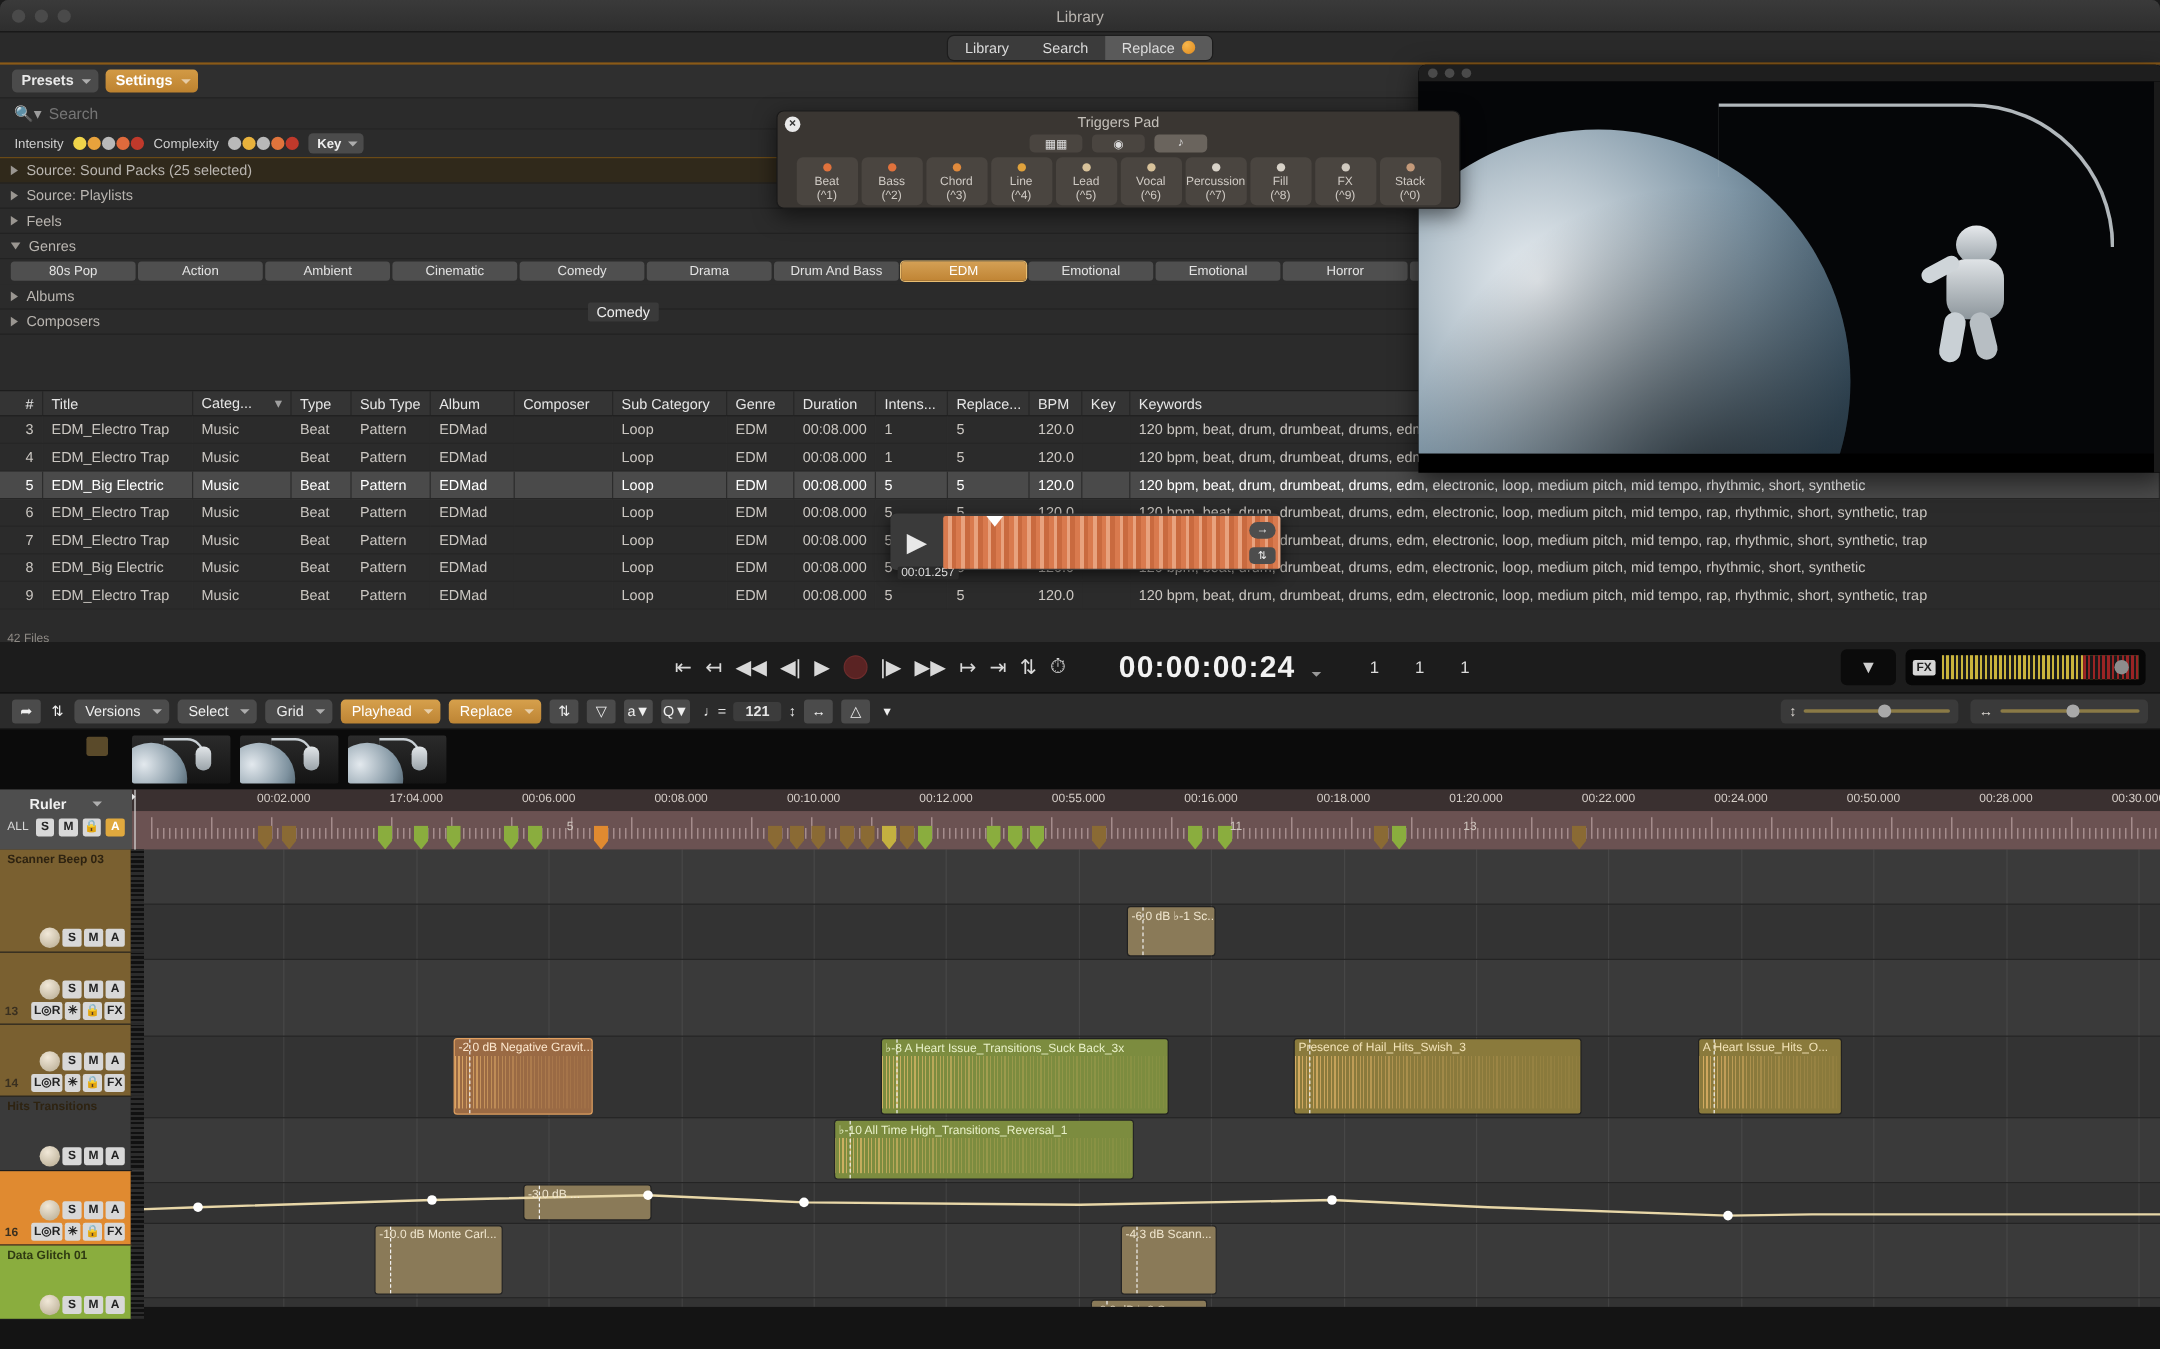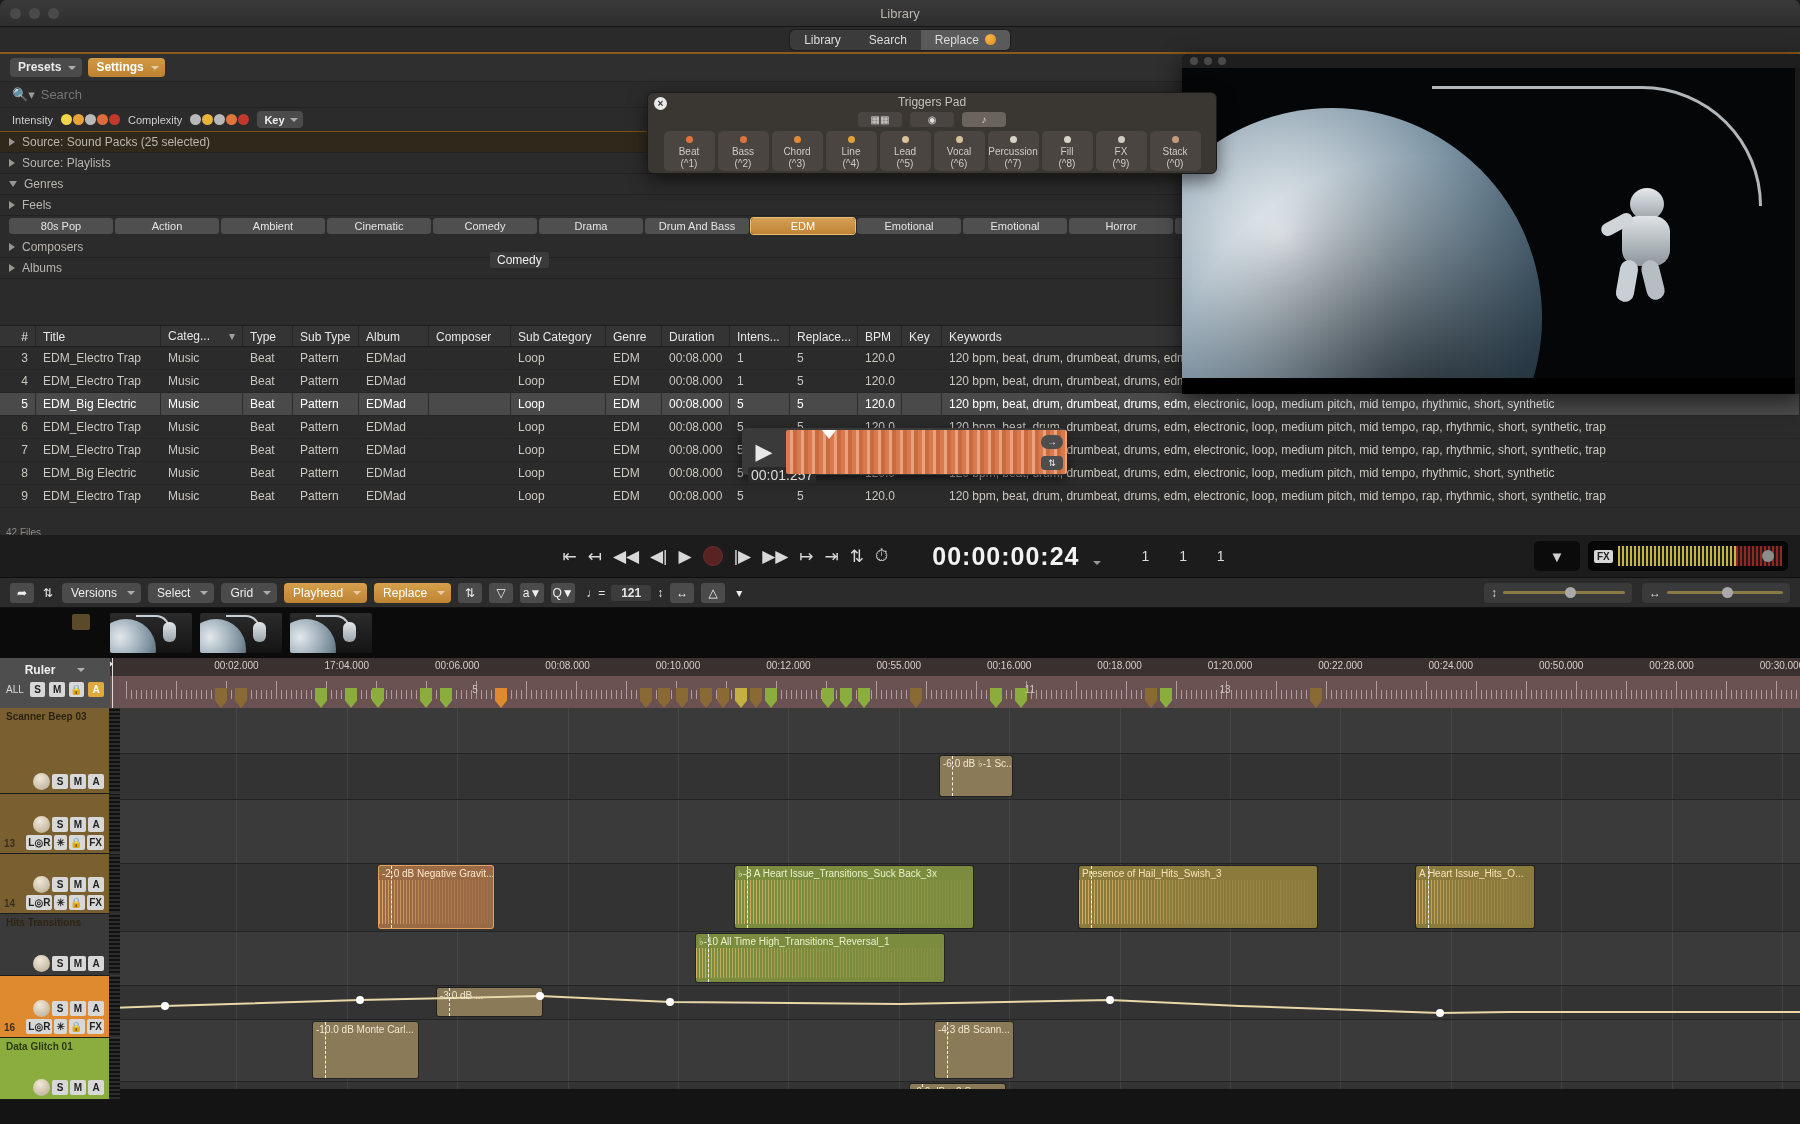--- a/index.html
+++ b/index.html
@@ -154,21 +154,21 @@
     background:#b7bec3; transform:rotate(-14deg);}
   .vid-right-edge{ position:absolute; right:0; top:14px; bottom:0; width:7px; background:#1a1a1a; }
 
   
   #wave-popup{
     position:absolute; left:742px; top:428px; width:325px; height:47px; z-index:45;
     background:#3a3a3a; border-radius:5px; display:flex; align-items:center;
     box-shadow:0 4px 12px rgba(0,0,0,.6);
   }
   .wp-play{ width:44px; text-align:center; color:#e8e8e8; font-size:22px; }
-  .wp-time{ position:absolute; left:6px; bottom:-8px; font-size:14px; background:#2a2a2a;
+  .wp-time{ position:absolute; left:6px; bottom:-8px; font-size:10px; background:#2a2a2a;
     color:#dcdcdc; padding:0 3px; border-radius:2px; }
   .wp-wave{ position:relative; flex:1; height:44px; overflow:hidden; border-radius:2px;
     background:repeating-linear-gradient(90deg,#d97a4e 0px,#d97a4e 4px,#e8a27e 4px,#e8a27e 7px,#c96a3f 7px,#c96a3f 11px); }
   .wp-marker{ position:absolute; left:36px; top:0; width:0;height:0;
     border-left:7px solid transparent;border-right:7px solid transparent;border-top:9px solid #fff; }
   .wp-pill{ position:absolute; right:4px; top:5px; width:22px;height:14px;border-radius:7px;
     background:#4d4d4d; color:#eee; font-size:10px; text-align:center; line-height:14px; }
   .wp-pill2{ position:absolute; right:4px; bottom:4px; width:22px;height:14px;border-radius:4px;
     background:#4d4d4d; color:#eee; font-size:9px; text-align:center; line-height:14px; }
 
@@ -342,51 +342,51 @@
 
   <div class="disc-row src-pack">
     <span class="tri"></span>
     <span>Source: Sound Packs (25 selected)</span>
   </div>
   <div class="disc-row">
     <span class="tri"></span>
     <span>Source: Playlists</span>
   </div>
   <div class="disc-row">
+    <span class="tri"></span>
+    <span>Feels</span>
+  </div>
+  <div class="disc-row">
     <span class="tri down"></span>
     <span>Genres</span>
-  </div>
-  <div class="disc-row">
-    <span class="tri"></span>
-    <span>Feels</span>
   </div>
 
   <div class="genre-grid" id="genre-grid">
       <div class="genre-btn">80s Pop</div>
       <div class="genre-btn">Action</div>
       <div class="genre-btn">Ambient</div>
       <div class="genre-btn">Cinematic</div>
       <div class="genre-btn">Comedy</div>
       <div class="genre-btn">Drama</div>
       <div class="genre-btn">Drum And Bass</div>
       <div class="genre-btn sel">EDM</div>
       <div class="genre-btn">Emotional</div>
       <div class="genre-btn">Emotional</div>
       <div class="genre-btn">Horror</div>
       <div class="genre-btn">Techno</div>
       <div class="genre-btn">Thriller</div>
     </div>
 
   <div class="disc-row">
     <span class="tri"></span>
-    <span>Composers</span>
+    <span>Albums</span>
   </div>
   <div class="disc-row">
     <span class="tri"></span>
-    <span>Albums</span>
+    <span>Composers</span>
   </div>
 
   <div class="genre-tip">Comedy</div>
 
   <div class="tbl">
     <div class="tbl-head" id="tbl-head">
         <div class="c-num">#</div>
         <div class="c-title">Title</div>
         <div class="c-cat">
           <span>Categ...</span>

